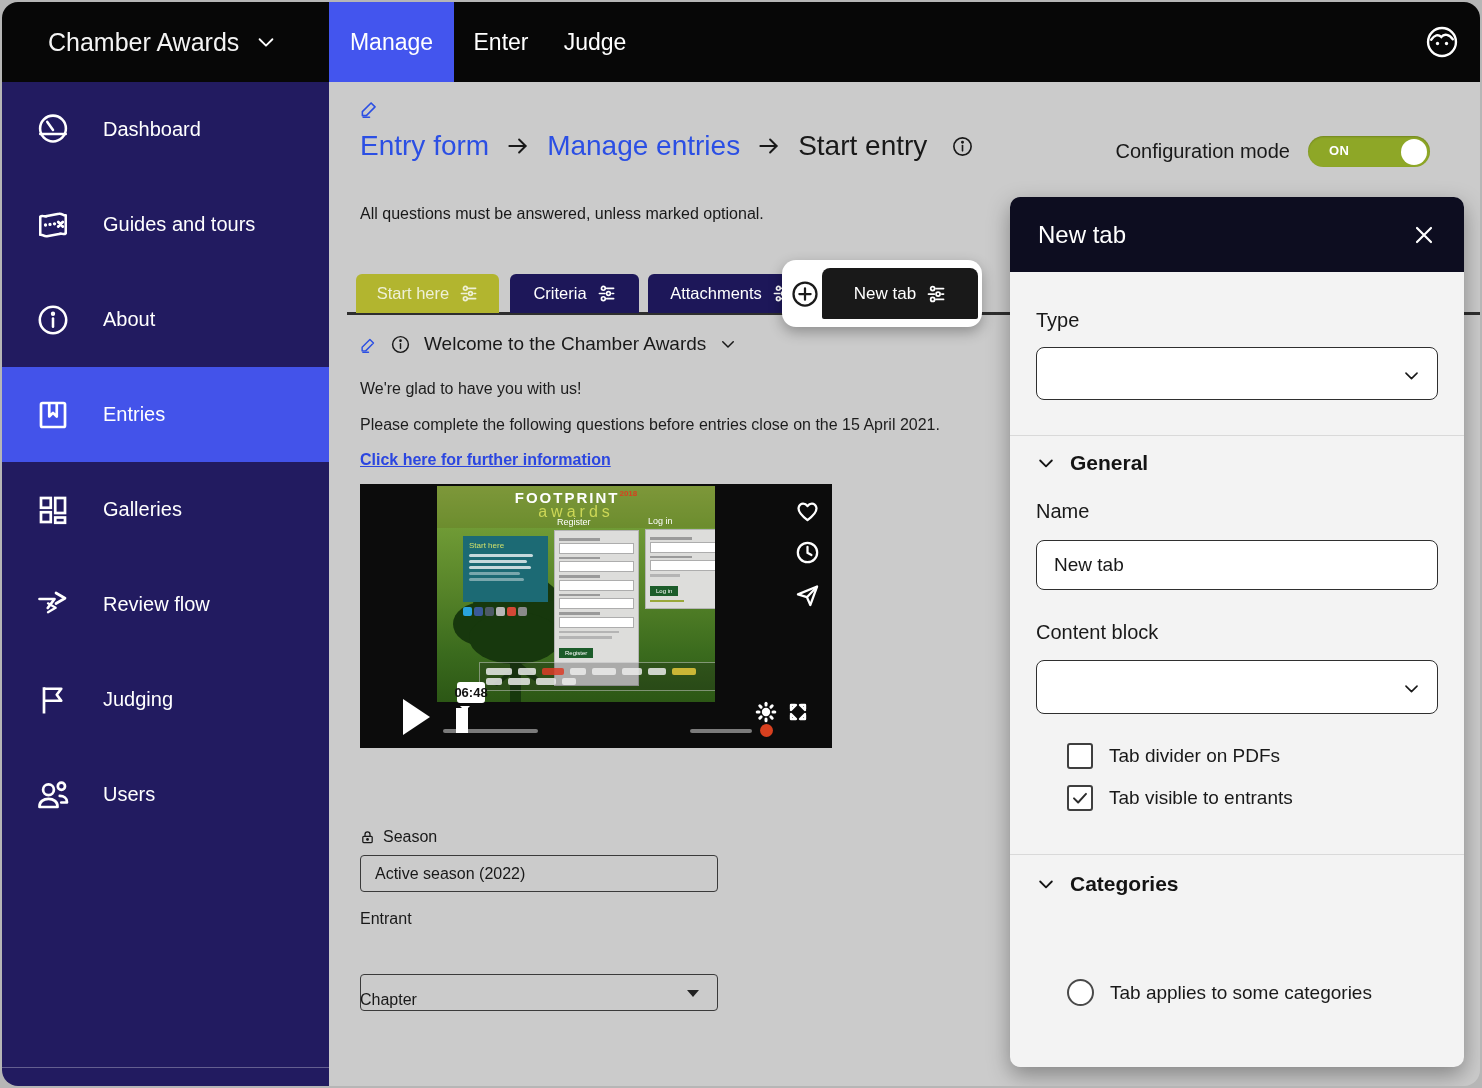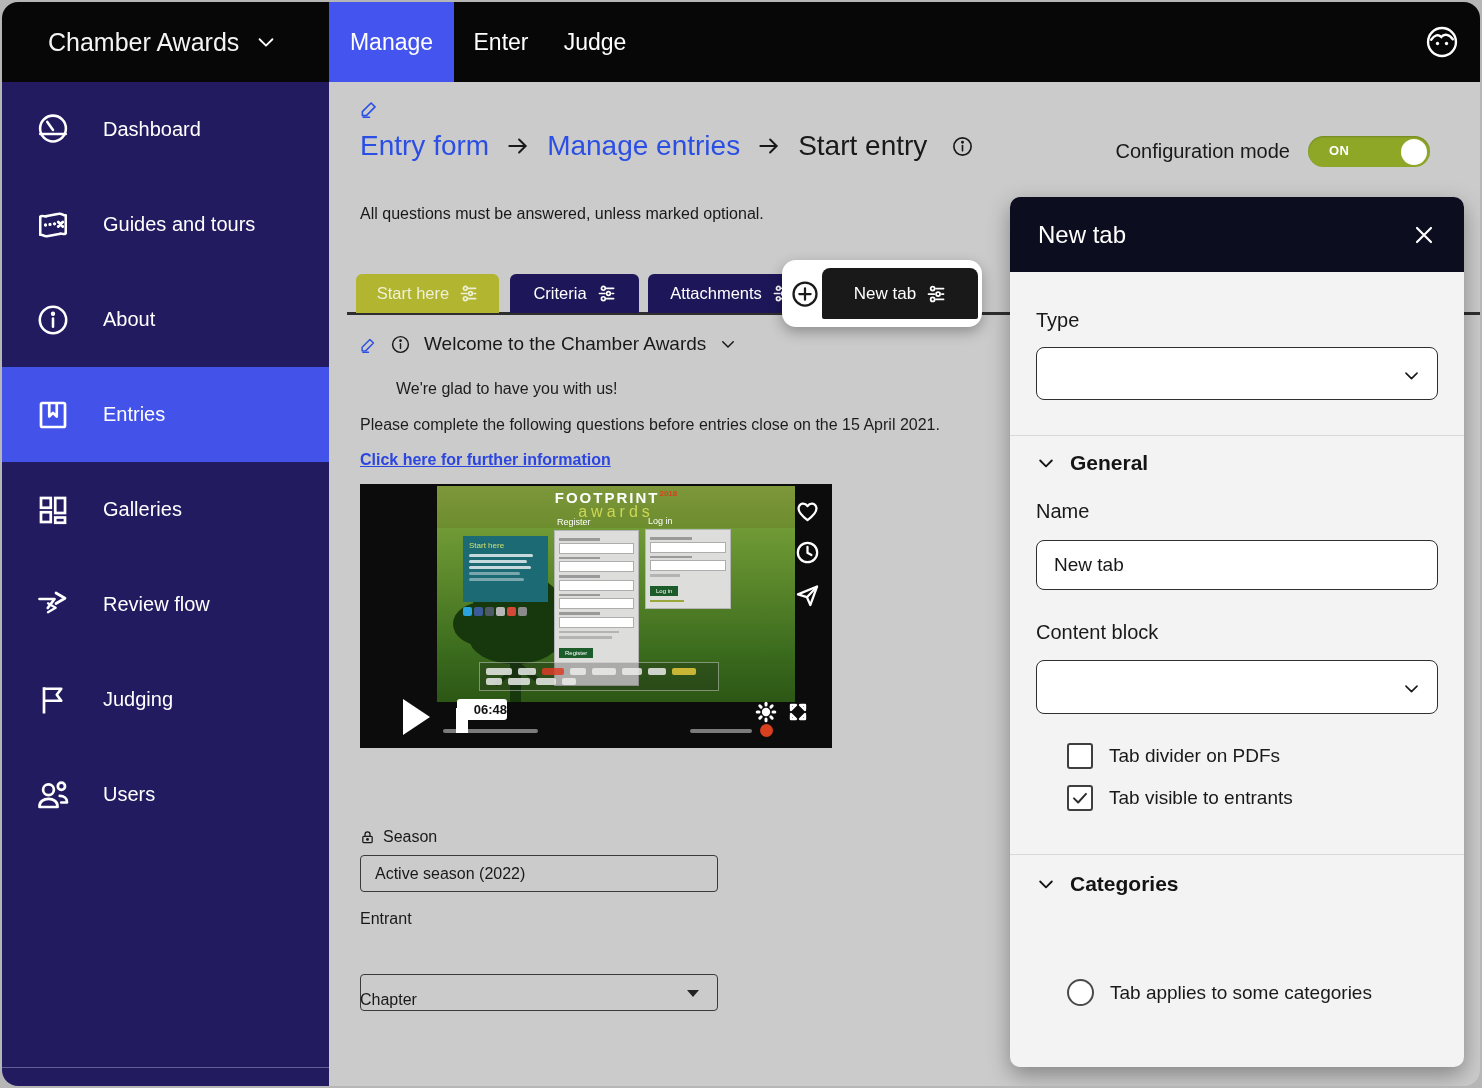--- a/index.html
+++ b/index.html
@@ -55,41 +55,41 @@
   .dlg-select .chev{position:absolute;right:16px;top:50%;margin-top:-8px;}
   .dlg-input{position:absolute;left:26px;width:402px;height:50px;background:#fff;border:1.5px solid #2f2f2f;border-radius:8px;box-sizing:border-box;font-size:19px;color:#191919;padding:0 17px;font-family:"Liberation Sans",sans-serif;outline:none;}
   .dlg-divider{position:absolute;left:0;width:100%;height:1px;background:#d9d9d9;}
   .section-head{position:absolute;left:26px;display:flex;align-items:center;gap:14px;font-size:21px;font-weight:bold;color:#141414;cursor:pointer;}
   .check-row{position:absolute;left:26px;display:flex;align-items:center;gap:16px;font-size:19px;color:#191919;padding-left:31px;}
   .checkbox{width:26px;height:26px;border:2px solid #3f3f3f;border-radius:3px;background:#fff;box-sizing:border-box;display:flex;align-items:center;justify-content:center;cursor:pointer;}
   .radio{width:27px;height:27px;border:2px solid #4a4a4a;border-radius:50%;background:#fff;box-sizing:border-box;display:flex;align-items:center;justify-content:center;cursor:pointer;}
   .radio .dot{width:15px;height:15px;border-radius:50%;background:#3d6ae8;}
   
   #video{left:358px;top:482px;width:472px;height:264px;background:#0c0c0c;overflow:hidden;}
-  #site{position:absolute;left:77px;top:2px;width:358px;height:216px;background:linear-gradient(#8fae4b 0%,#6f9a35 20%,#578429 48%,#3a6a1d 78%,#2c5715 100%);overflow:hidden;}
+  #site{position:absolute;left:77px;top:2px;width:278px;height:216px;background:linear-gradient(#8fae4b 0%,#6f9a35 20%,#578429 48%,#3a6a1d 78%,#2c5715 100%);overflow:hidden;}
   #site-titleband{position:absolute;left:0;top:0;width:100%;height:42px;background:rgba(104,124,38,.45);}
   #site-title{position:absolute;left:0;top:3px;width:100%;text-align:center;color:#fff;}
   #ft-line1{font-size:15px;font-weight:bold;letter-spacing:2px;}
   #ft-year{font-size:8px;color:#d8401f;font-weight:bold;vertical-align:top;}
   #ft-line2{font-size:16px;color:#ccd756;letter-spacing:4px;margin-top:-4px;font-weight:300;}
   #starthere-box{position:absolute;left:26px;top:50px;width:85px;height:66px;background:#1c6a74;padding:5px 6px;box-sizing:border-box;}
   #starthere-box .h{color:#cfe06a;font-size:8px;margin-bottom:4px;}
   .tinyline{height:3px;background:rgba(255,255,255,.75);border-radius:2px;margin:3px 0;}
   #social-row{position:absolute;left:26px;top:121px;display:flex;gap:2px;}
   .soc{width:9px;height:9px;border-radius:2px;}
   .panel{position:absolute;background:#dddddb;border:1px solid #b5b5b5;padding:4px;box-sizing:border-box;}
   .panel-h{position:absolute;color:#fff;font-size:9px;}
   .mini-label{height:2.5px;width:55%;background:#9a9a9a;margin:3px 0 2px;}
   .mini-input{height:9px;background:#fff;border:1px solid #adadad;}
   .mini-btn{background:#1c5c2a;color:#fff;font-size:6px;display:inline-block;padding:2px 6px;margin-top:4px;}
   #logos-strip{position:absolute;left:42px;top:176px;width:240px;height:29px;background:rgba(25,25,25,.25);border:1px solid rgba(255,255,255,.4);display:flex;flex-wrap:wrap;gap:3px 6px;padding:3px 6px;box-sizing:border-box;align-content:center;}
   .logo-blob{height:7px;border-radius:2px;background:rgba(235,235,235,.85);}
   .ftr-line{position:absolute;height:4px;background:rgba(160,160,160,.75);border-radius:2px;}
   #play-btn{position:absolute;left:43px;top:215px;width:0;height:0;border-top:18px solid transparent;border-bottom:18px solid transparent;border-left:27px solid #fff;cursor:pointer;}
-  #time-tooltip{position:absolute;left:97px;top:215px;width:50px;height:21px;background:#fff;border-radius:3px;color:#111;font-size:13px;font-weight:bold;display:flex;align-items:center;justify-content:flex-end;}
+  #time-tooltip{position:absolute;left:97px;top:198px;width:28px;height:21px;background:#fff;border-radius:3px;color:#111;font-size:13px;font-weight:bold;display:flex;align-items:center;justify-content:center;}
   #time-pointer{position:absolute;left:100px;top:222px;width:0;height:0;border-left:5px solid transparent;border-right:5px solid transparent;border-top:5px solid #fff;}
   #scrub-handle{position:absolute;left:96px;top:224px;width:12px;height:25px;background:#fff;cursor:pointer;}
   .vid-icon{position:absolute;color:#fff;cursor:pointer;}
 </style>
 </head>
 <body>
 
 <div id="window">
 
   <div id="topbar" class="abs">
@@ -325,21 +325,21 @@
           <circle cx="12" cy="7.6" r="0.7" fill="#191919"></circle>
         </svg>
     </span>
     <span>Welcome to the Chamber Awards</span>
     <span style="cursor:pointer;">
       <svg width="18" height="18" viewBox="0 0 24 24" fill="none" stroke="#191919" stroke-width="2" stroke-linecap="round" stroke-linejoin="round">
           <path d="M5 9l7 7 7-7"></path>
         </svg>
     </span>
   </div>
-  <div class="para abs" style="top:378px;margin-left:36px;">We're glad to have you with us!</div>
+  <div class="para abs" style="top:378px;">We're glad to have you with us!</div>
   <div class="para abs" style="top:414px;">Please complete the following questions before entries close on the 15 April 2021.</div>
   <div id="further-link" class="abs">Click here for further information</div>
 
   <div id="video" class="abs">
     <div id="site">
       <div id="site-titleband"></div>
       <div id="site-title">
         <div><span id="ft-line1">FOOTPRINT</span><span id="ft-year">2018</span></div>
         <div id="ft-line2">awards</div>
       </div>

